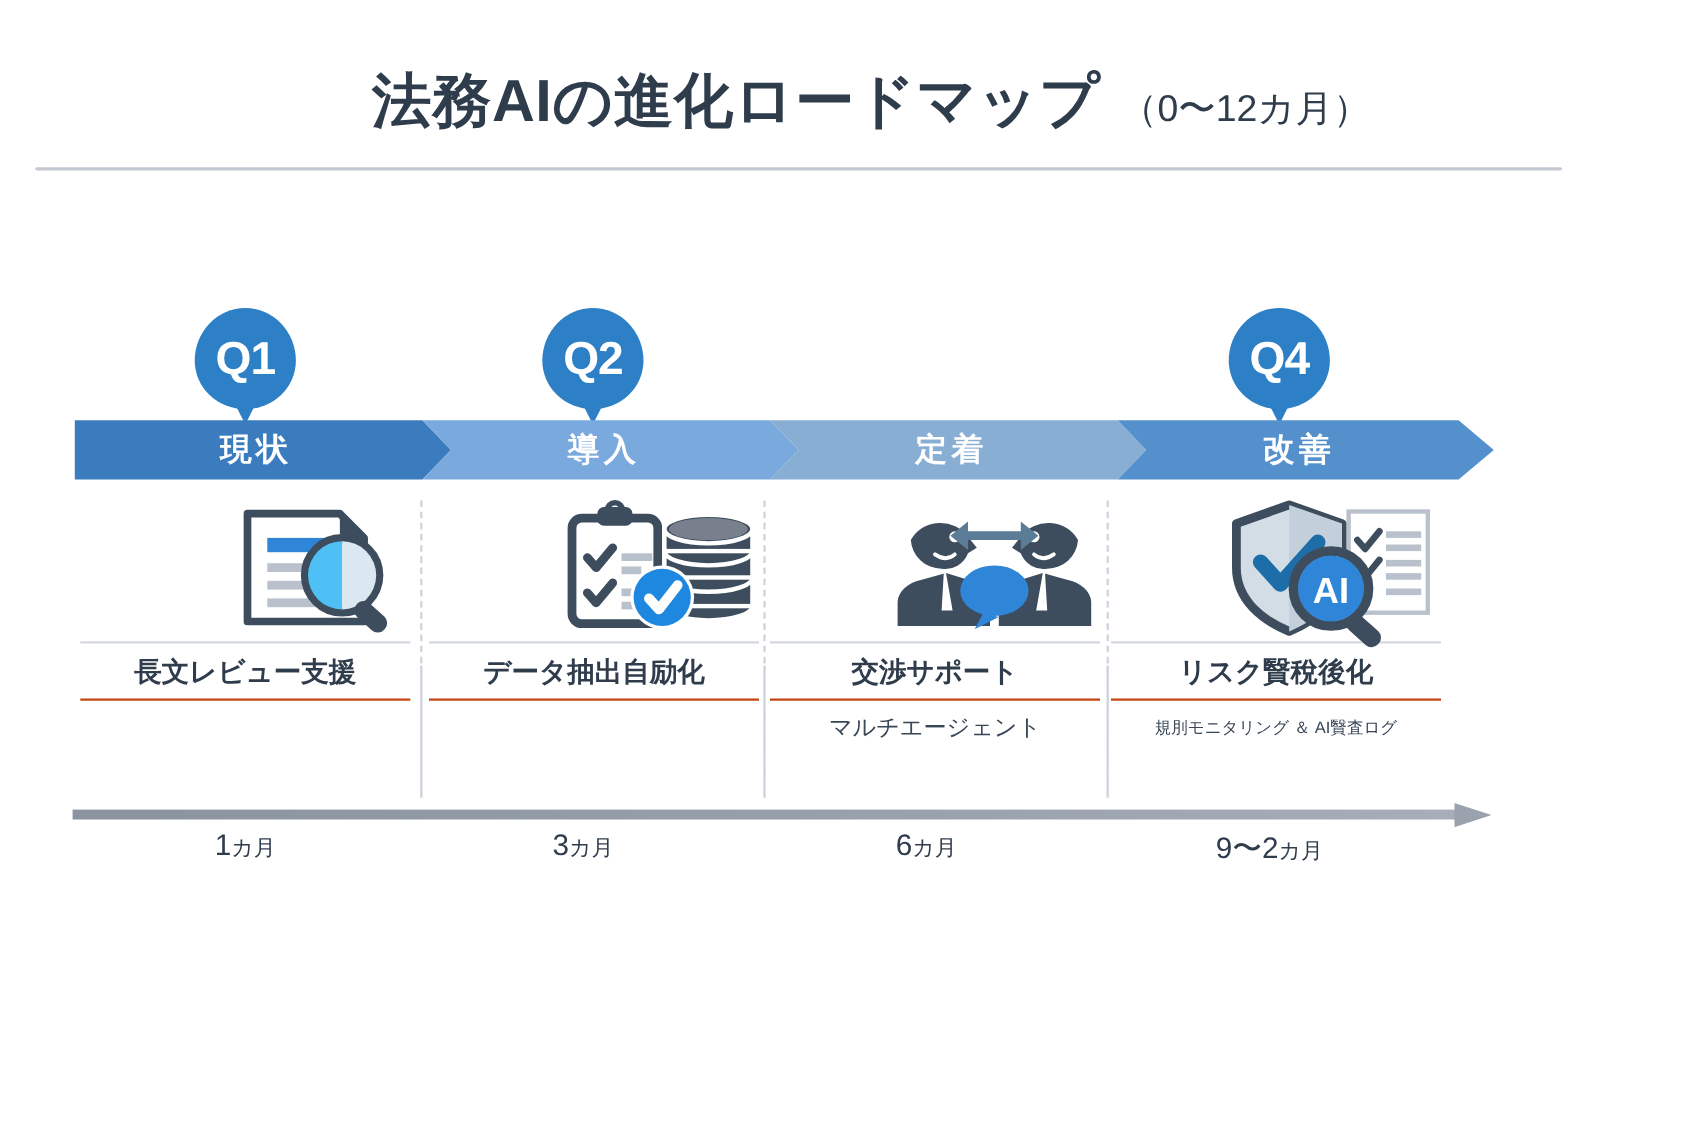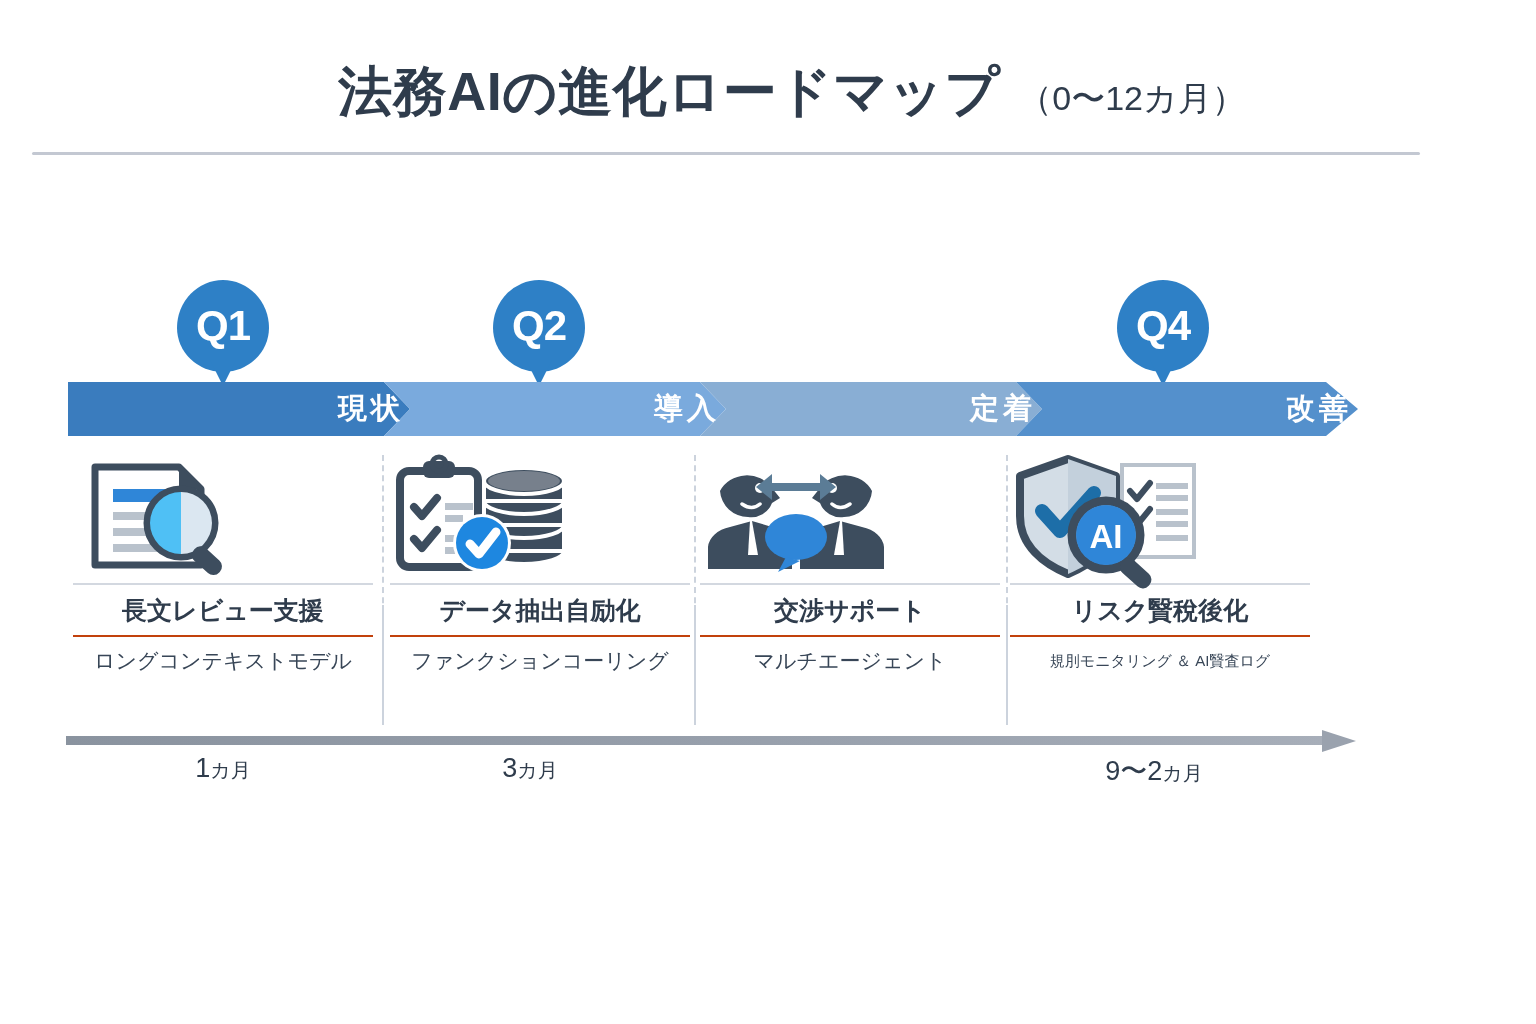--- a/index.html
+++ b/index.html
@@ -110,21 +110,21 @@
     left: 68px;
     width: 1278px;
     height: 54px;
   }
   .chev {
     position: absolute;
     top: 0;
     height: 54px;
     display: flex;
     align-items: center;
-    justify-content: flex-end;
+    justify-content: center;
   }
   .chev .chev-label {
     color: #ffffff;
     font-size: 29px;
     font-weight: bold;
     letter-spacing: 4px;
     position: relative;
     z-index: 3;
     transform: translateX(-6px);
   }
@@ -136,21 +136,21 @@
   
   .col {
     position: absolute;
     top: 175px;
     width: 300px;
   }
   .icon-box {
     height: 132px;
     display: flex;
     align-items: center;
-    justify-content: flex-start;
+    justify-content: flex-end;
   }
   .label-primary {
     margin-top: 1px;
     border-top: 2px solid #d3d8e0;
     border-bottom: 2px solid #c2410c;
     height: 50px;
     display: flex;
     align-items: center;
     justify-content: center;
     font-size: 25px;
@@ -309,21 +309,20 @@
         <rect x="40" y="57" width="62" height="8" fill="#b9c2cc"></rect>
         <rect x="40" y="73" width="62" height="8" fill="#b9c2cc"></rect>
         <rect x="40" y="89" width="62" height="8" fill="#b9c2cc"></rect>
         <circle cx="108" cy="68" r="33" fill="#ffffff" stroke="#3d4d5e" stroke-width="9"></circle>
         <path d="M108 37 a31 31 0 0 0 0 62 z" fill="#4fc0f5"></path>
         <path d="M108 99 a31 31 0 0 0 0 -62 z" fill="#dbe7f1"></path>
         <rect x="127" y="88" width="34" height="17" rx="8" fill="#3d4d5e" transform="rotate(42 127 88)"></rect>
       </svg>
     </div>
     <div class="label-primary">長文レビュー支援</div>
-    <div class="label-secondary">ロングコンテキストモデル</div>
   </div>
 
   <div class="col" style="left:390px">
     <div class="icon-box">
       <svg width="180" height="122" viewBox="0 0 180 122">
         <rect x="10" y="16" width="78" height="96" rx="9" fill="#ffffff" stroke="#3d4d5e" stroke-width="8"></rect>
         <rect x="33" y="6" width="32" height="17" rx="6" fill="#3d4d5e"></rect>
         <circle cx="49" cy="9" r="7" fill="none" stroke="#3d4d5e" stroke-width="5"></circle>
         <path d="M24 52 l8 9 l15 -18" fill="none" stroke="#3d4d5e" stroke-width="8" stroke-linecap="round" stroke-linejoin="round"></path>
         <rect x="55" y="48" width="28" height="7" fill="#b9c2cc"></rect>
@@ -340,21 +339,20 @@
           <rect x="94" y="26" width="80" height="20"></rect>
           <ellipse cx="134" cy="26" rx="40" ry="13"></ellipse>
         </g>
         <ellipse cx="134" cy="26" rx="36" ry="10" fill="#77808c"></ellipse>
         <circle cx="92" cy="88" r="29" fill="#ffffff"></circle>
         <circle cx="92" cy="88" r="26" fill="#1e87e0"></circle>
         <path d="M80 89 l9 10 l17 -22" fill="none" stroke="#ffffff" stroke-width="9" stroke-linecap="round" stroke-linejoin="round"></path>
       </svg>
     </div>
     <div class="label-primary">データ抽出自励化</div>
-    <div class="label-secondary">ファンクションコーリング</div>
   </div>
 
   <div class="col" style="left:700px">
     <div class="icon-box">
       <svg width="192" height="118" viewBox="0 0 192 118">
         <g fill="#3d4d5e">
           <path d="M20 34 a30 28 0 0 1 52 -3 l8 10 l-8 5 a22 22 0 0 1 -24 14 a28 28 0 0 1 -28 -26 z"></path>
           <path d="M8 112 v-22 a30 22 0 0 1 22 -20 l22 -6 l20 6 a28 22 0 0 1 20 20 v22 z"></path>
         </g>
         <circle cx="60" cy="31" r="5" fill="#ffffff"></circle>
@@ -404,17 +402,20 @@
     <div id="timeline-shaft"></div>
     <div id="timeline-head"></div>
   </div>
 
   <div class="tl-label" style="left:93px">
     <span>1</span><span class="unit">カ月</span>
   </div>
   <div class="tl-label" style="left:400px">
     <span>3</span><span class="unit">カ月</span>
   </div>
+  <div class="tl-label" style="left:712px">
+    <span>6</span><span class="unit">カ月</span>
+  </div>
   <div class="tl-label" style="left:1024px">
     <span>9〜2</span><span class="unit">カ月</span>
   </div>
 
 </div>
 
 </body></html>

